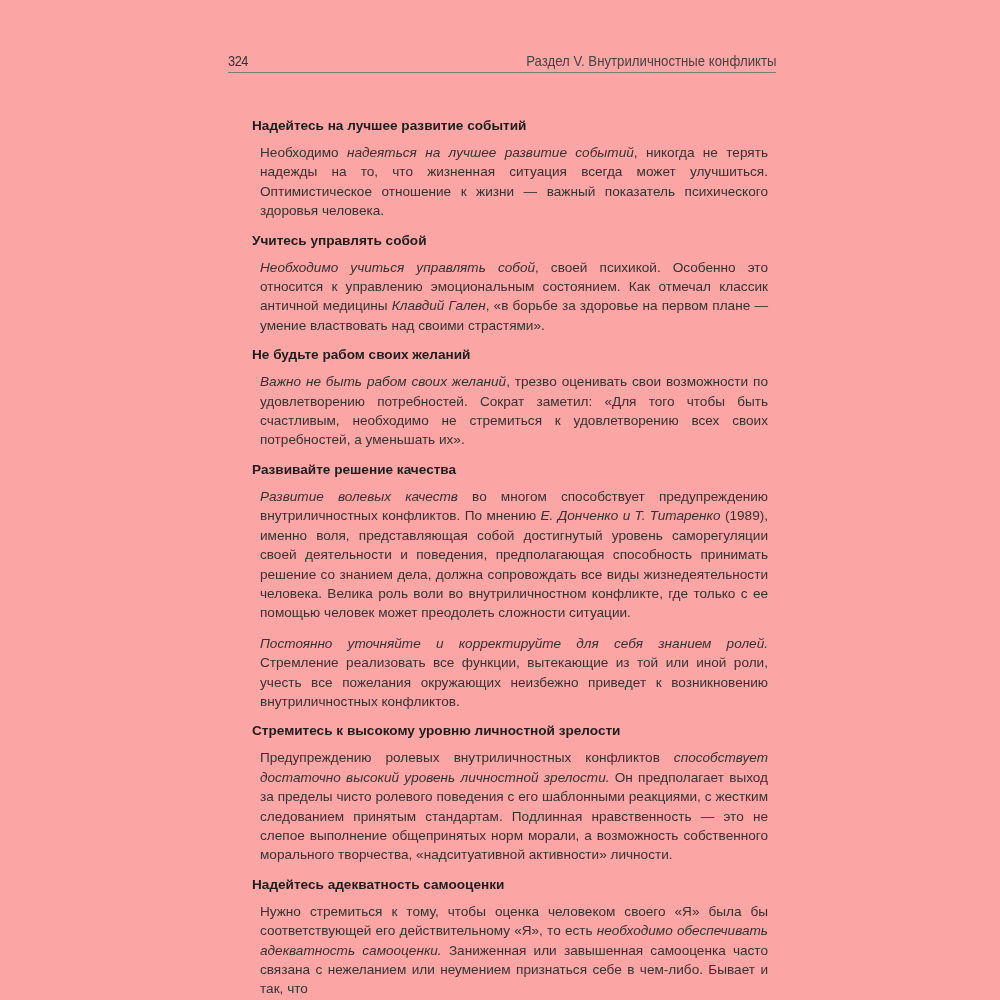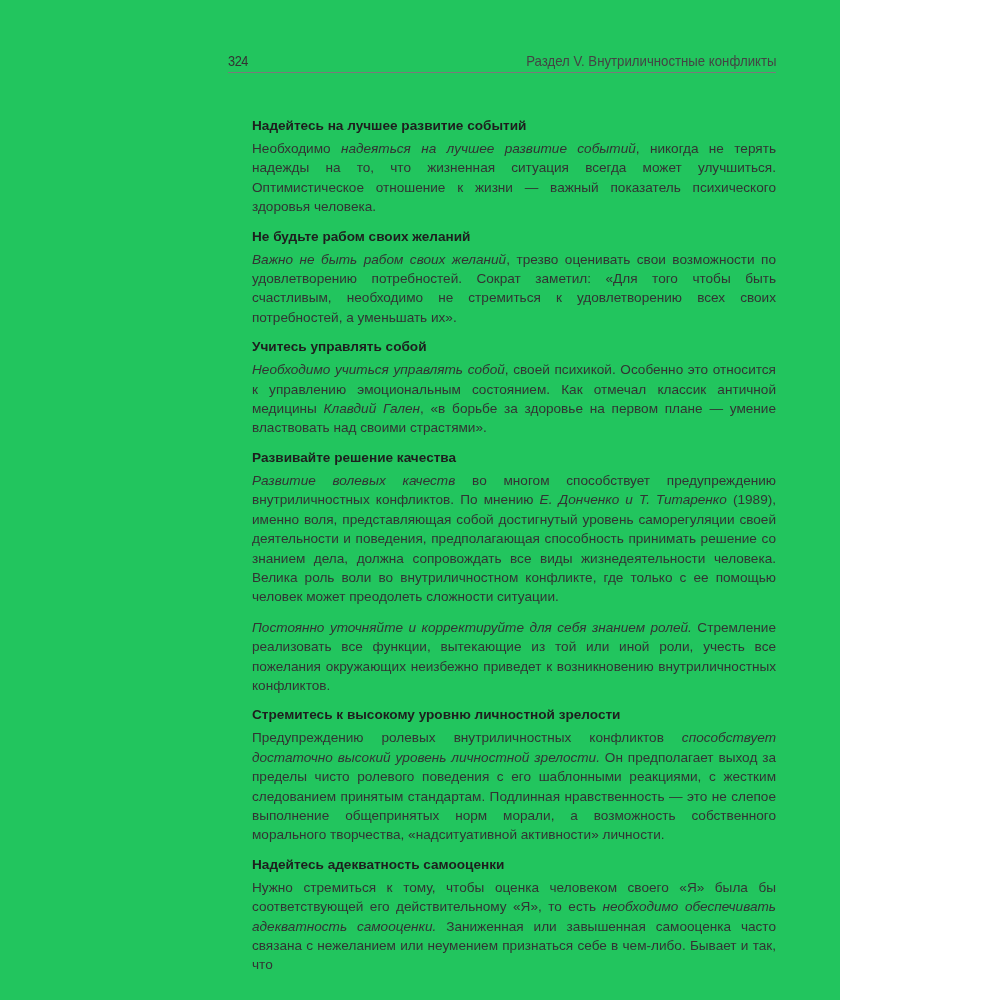--- a/index.html
+++ b/index.html
@@ -1,59 +1,59 @@
 <!DOCTYPE html>
 <html><head>
 <meta charset="utf-8">
 <style>
   html, body { margin: 0; padding: 0; background: #ffffff; }
   body { width: 1000px; height: 1000px; position: relative; overflow: hidden; }
-  .page { position: absolute; left: 0; top: 0; width: 792px; height: 1000px; background: #22c55e; padding-left: 48px; }
+  .page { position: absolute; left: 0; top: 0; width: 1000px; height: 1000px; background: #fca5a5; }
   .running-header {
     position: absolute; left: 228px; top: 52px; width: 548px; height: 20px;
     border-bottom: 1.5px solid #7a7a7a;
     font-family: "Liberation Sans Narrow", "Liberation Sans", sans-serif;
     color: #333;
   }
   .page-number { position: absolute; left: 0; top: 0; font-size: 15px; letter-spacing: -0.5px; transform: scaleX(0.85); transform-origin: left; }
   .chapter-title { position: absolute; right: 0; top: 0; font-size: 15px; transform: scaleX(0.88); transform-origin: right; white-space: nowrap; color: #444; }
   .content {
     position: absolute; left: 252px; top: 117px; width: 524px;
     font-family: "Liberation Sans", sans-serif; color: #2a2a2a;
   }
   .section { margin-bottom: 11px; }
   .section h2 {
     margin: 0 0 4px 0; font-size: 13.6px; font-weight: bold; color: #1e1e1e; line-height: 18px;
   }
   .section p {
-    margin: 0; font-size: 13.6px; line-height: 19.4px; text-align: justify; color: #333;
+    margin: 8px; font-size: 13.6px; line-height: 19.4px; text-align: justify; color: #333;
   }
   .section p em { font-style: italic; }
 </style>
 </head>
 <body>
 
 <div class="page">
   <div class="running-header">
     <span class="page-number">324</span>
     <span class="chapter-title">Раздел V. Внутриличностные конфликты</span>
   </div>
 
   <div class="content">
     <div class="section">
       <h2>Надейтесь на лучшее развитие событий</h2>
       <p><span>Необходимо </span><em>надеяться на лучшее развитие событий</em><span>, никогда не терять надежды на то, что жизненная ситуация всегда может улучшиться. Оптимистическое отношение к жизни — важный показатель психического здоровья человека.</span></p>
     </div>
     <div class="section">
+      <h2>Учитесь управлять собой</h2>
+      <p><em>Необходимо учиться управлять собой</em><span>, своей психикой. Особенно это относится к управлению эмоциональным состоянием. Как отмечал классик античной медицины </span><em>Клавдий Гален</em><span>, «в борьбе за здоровье на первом плане — умение властвовать над своими страстями».</span></p>
+    </div>
+    <div class="section">
       <h2>Не будьте рабом своих желаний</h2>
       <p><em>Важно не быть рабом своих желаний</em><span>, трезво оценивать свои возможности по удовлетворению потребностей. Сократ заметил: «Для того чтобы быть счастливым, необходимо не стремиться к удовлетворению всех своих потребностей, а уменьшать их».</span></p>
-    </div>
-    <div class="section">
-      <h2>Учитесь управлять собой</h2>
-      <p><em>Необходимо учиться управлять собой</em><span>, своей психикой. Особенно это относится к управлению эмоциональным состоянием. Как отмечал классик античной медицины </span><em>Клавдий Гален</em><span>, «в борьбе за здоровье на первом плане — умение властвовать над своими страстями».</span></p>
     </div>
     <div class="section">
       <h2>Развивайте решение качества</h2>
       <p><em>Развитие волевых качеств</em><span> во многом способствует предупреждению внутриличностных конфликтов. По мнению </span><em>Е. Донченко и Т. Титаренко</em><span> (1989), именно воля, представляющая собой достигнутый уровень саморегуляции своей деятельности и поведения, предполагающая способность принимать решение со знанием дела, должна сопровождать все виды жизнедеятельности человека. Велика роль воли во внутриличностном конфликте, где только с ее помощью человек может преодолеть сложности ситуации.</span></p>
     </div>
     <div class="section">
       <p><em>Постоянно уточняйте и корректируйте для себя знанием ролей.</em><span> Стремление реализовать все функции, вытекающие из той или иной роли, учесть все пожелания окружающих неизбежно приведет к возникновению внутриличностных конфликтов.</span></p>
     </div>
     <div class="section">
       <h2>Стремитесь к высокому уровню личностной зрелости</h2>

